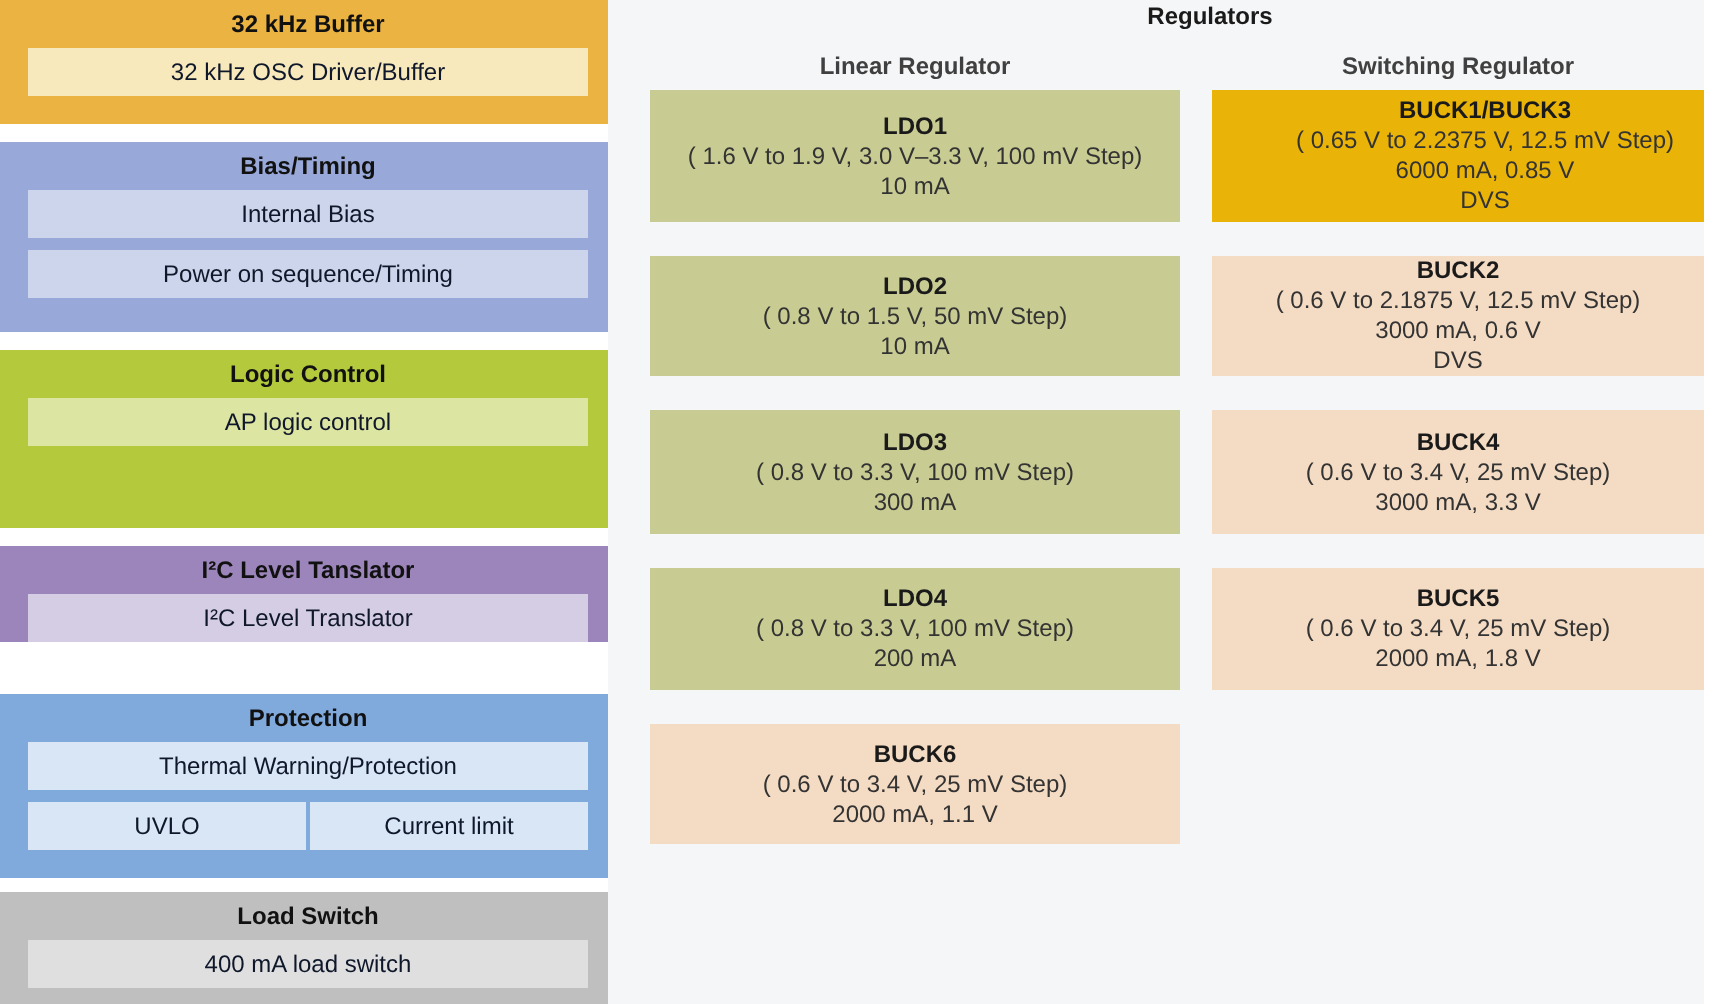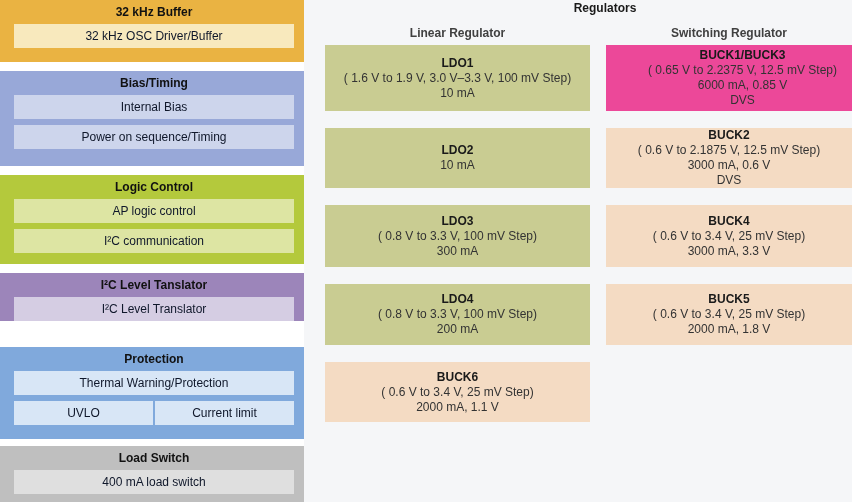--- a/index.html
+++ b/index.html
@@ -48,21 +48,20 @@
 
   <div class="block b1" style="background: rgb(152, 168, 216);">
     <div class="bt">Bias/Timing</div>
     <div class="cell" style="background: rgb(205, 213, 236);">Internal Bias</div>
     <div class="cell" style="background: rgb(205, 213, 236);">Power on sequence/Timing</div>
   </div>
 
   <div class="block b2" style="background: rgb(180, 201, 60);">
     <div class="bt">Logic Control</div>
     <div class="cell" style="background: rgb(221, 229, 163);">AP logic control</div>
-    <div class="cell" style="background: rgb(221, 229, 163);">I²C communication</div>
   </div>
 
   <div class="block b3" style="background: rgb(156, 133, 186);">
     <div class="bt">I²C Level Tanslator</div>
     <div class="cell" style="background: rgb(213, 205, 227);">I²C Level Translator</div>
   </div>
 
   <div class="block b4" style="background: rgb(128, 169, 220);">
     <div class="bt">Protection</div>
     <div class="cell" style="background: rgb(216, 230, 246);">Thermal Warning/Protection</div>
@@ -86,29 +85,30 @@
         <div class="col-h">Switching Regulator</div>
       </div>
 
       <div class="cols-body">
 
         <div class="rbox" style="background: rgb(201, 204, 146);">
           <div class="rname">LDO1</div>
           <div class="rline">( 1.6 V to 1.9 V, 3.0 V–3.3 V, 100 mV Step)</div>
           <div class="rline">10 mA</div>
         </div>
-        <div class="rbox" style="background: #ec4899; padding-left: 27px;">
+        <div class="rbox" style="background: #eab308; padding-left: 27px;">
           <div class="rname">BUCK1/BUCK3</div>
           <div class="rline">( 0.65 V to 2.2375 V, 12.5 mV Step)</div>
           <div class="rline">6000 mA, 0.85 V</div>
           <div class="rline">DVS</div>
         </div>
 
         <div class="rbox" style="background: rgb(201, 204, 146);">
           <div class="rname">LDO2</div>
+          <div class="rline">( 0.8 V to 1.5 V, 50 mV Step)</div>
           <div class="rline">10 mA</div>
         </div>
         <div class="rbox" style="background: rgb(244, 219, 195);">
           <div class="rname">BUCK2</div>
           <div class="rline">( 0.6 V to 2.1875 V, 12.5 mV Step)</div>
           <div class="rline">3000 mA, 0.6 V</div>
           <div class="rline">DVS</div>
         </div>
 
         <div class="rbox" style="background: rgb(201, 204, 146);">

